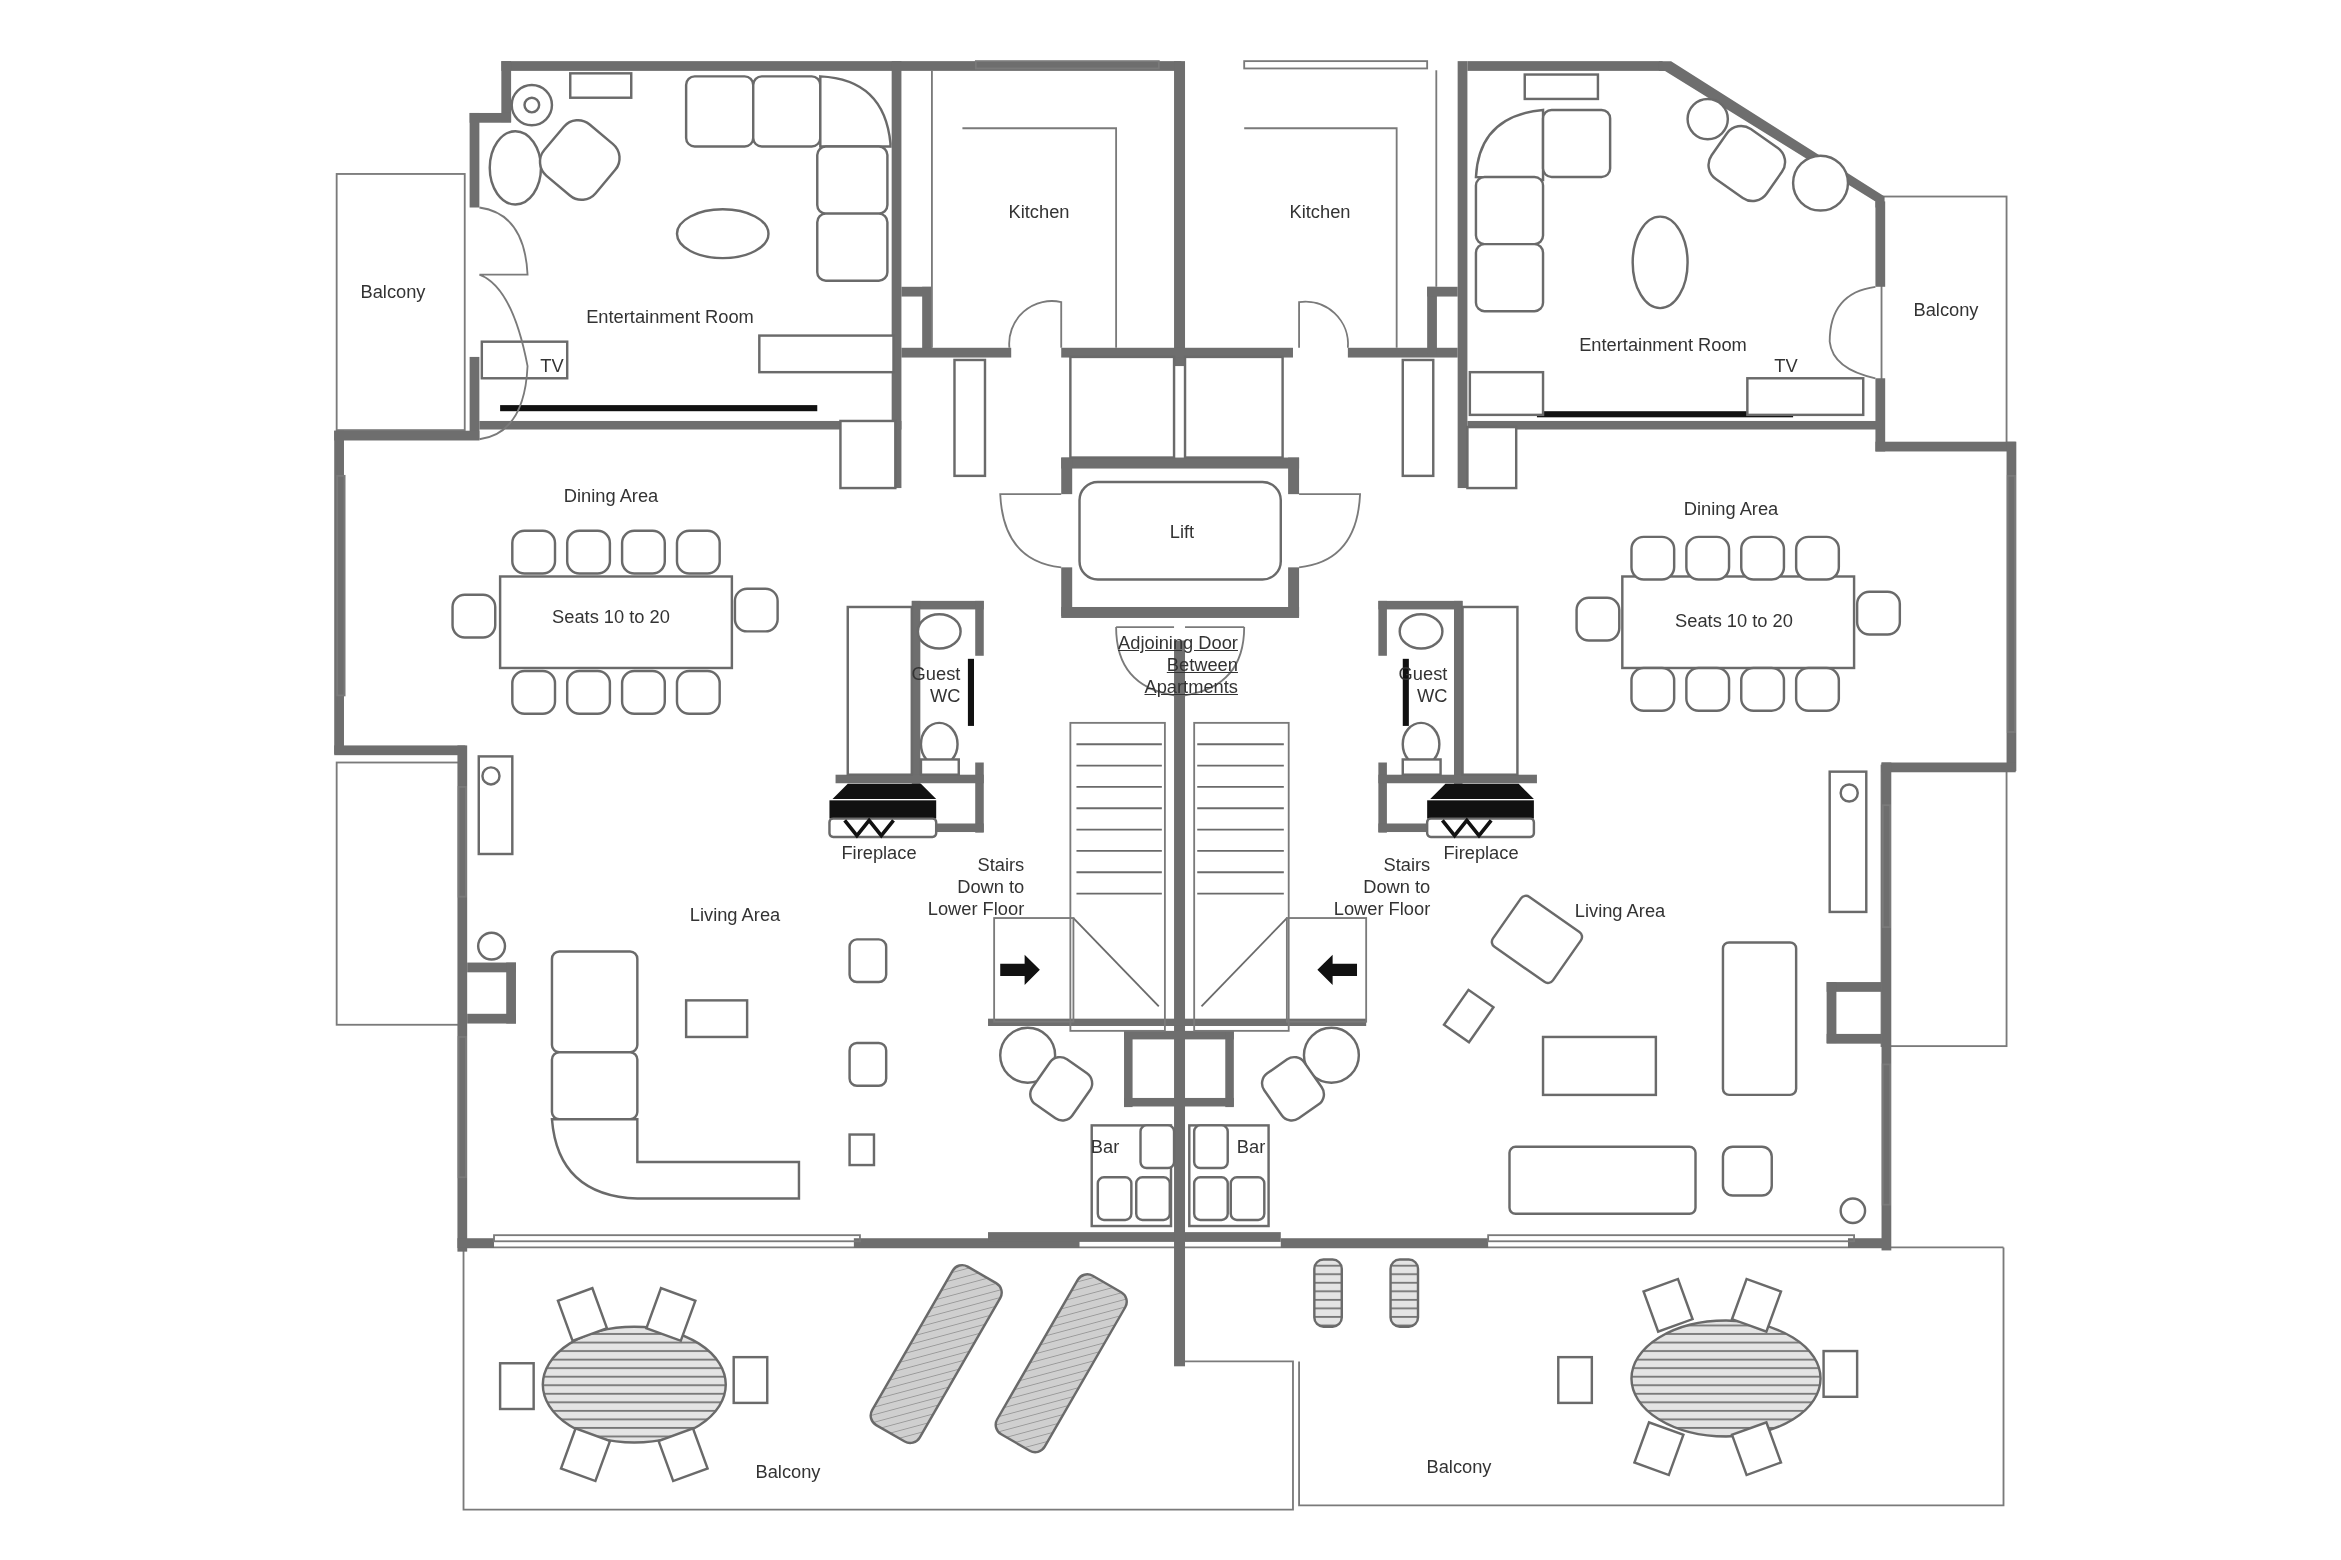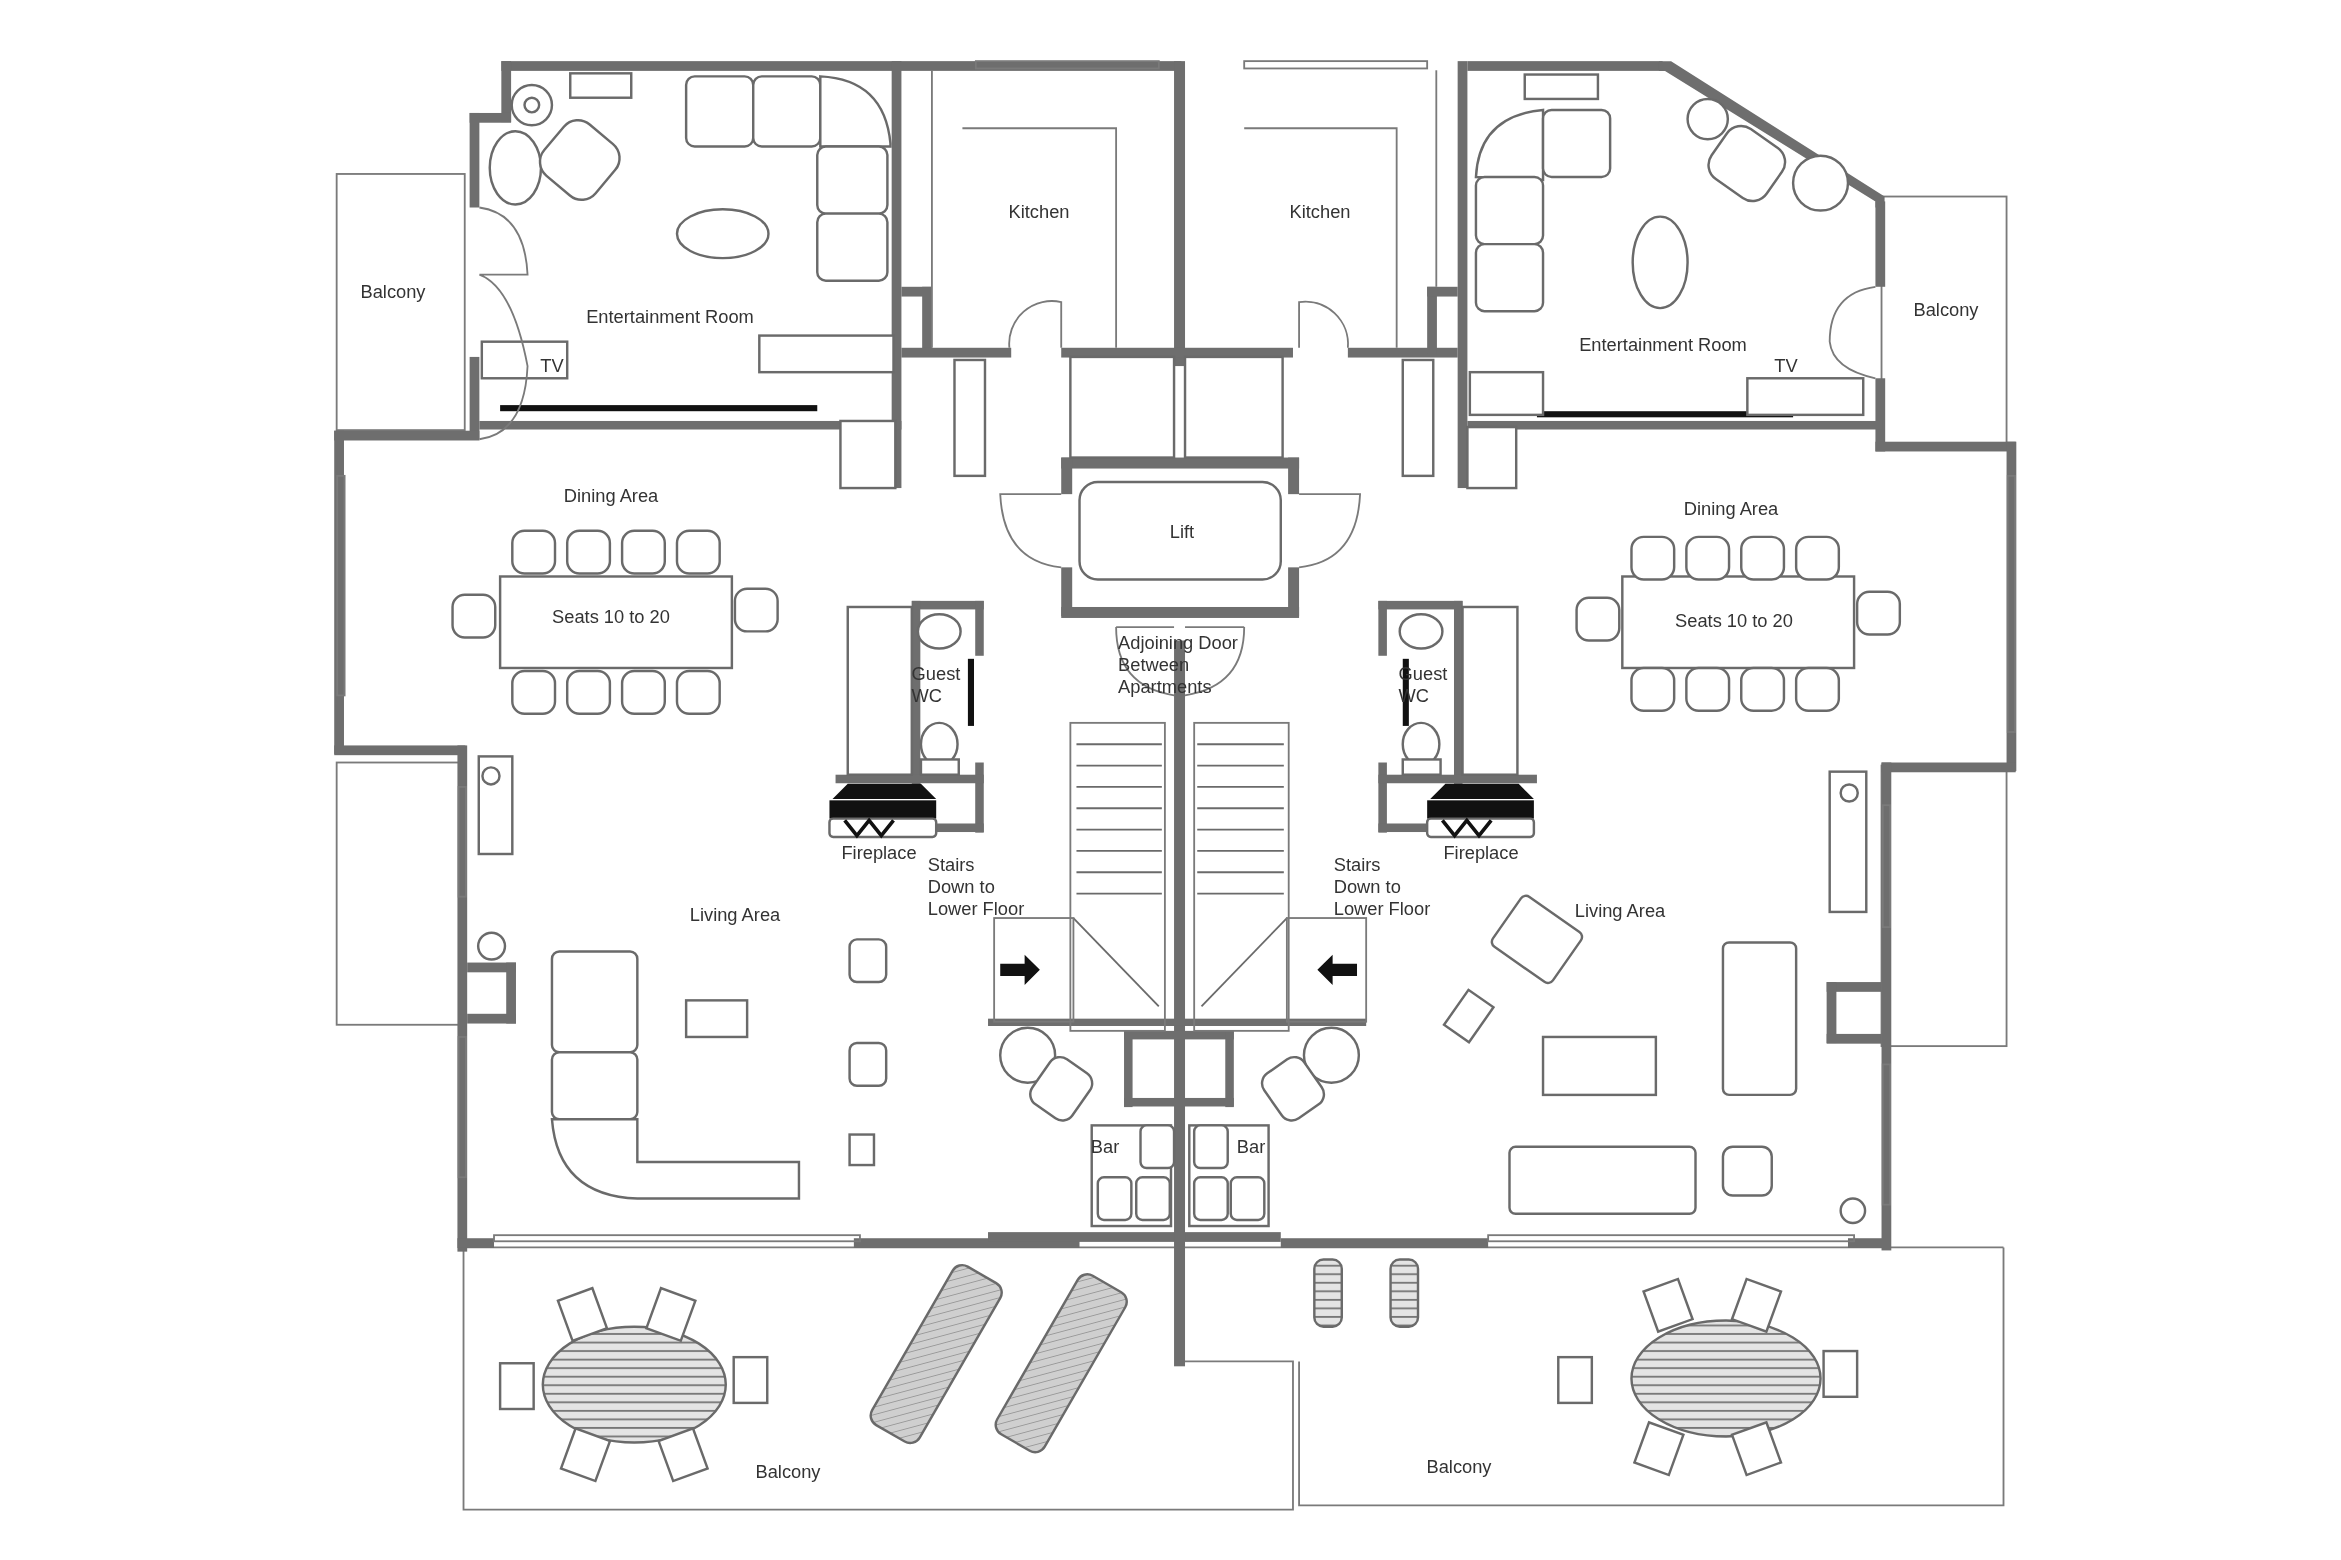--- a/index.html
+++ b/index.html
@@ -4,21 +4,21 @@
 <style>
   html, body { margin:0; padding:0; background:#ffffff; }
   body { width:2342px; height:1561px; overflow:hidden; position:relative; font-family:"Liberation Sans", sans-serif; }
   #plan { position:absolute; left:0; top:0; width:2342px; height:1561px; }
   .wall { fill:#6e6e6e; }
   .thin { fill:none; stroke:#7a7a7a; stroke-width:3; }
   .furn { fill:#ffffff; stroke:#6a6a6a; stroke-width:4; }
   .black { fill:#111111; }
   .hatch { fill:url(#hatchH); stroke:#6a6a6a; stroke-width:4; }
   .hatchD { fill:url(#hatchD); stroke:#6a6a6a; stroke-width:4; }
-  .lbl { position:absolute; color:#333; font-family:"Liberation Sans", sans-serif; font-size:18.3px; text-align:left; line-height:22px; white-space:pre-line; transform:translate(-50%,-50%); }
+  .lbl { position:absolute; color:#333; font-family:"Liberation Sans", sans-serif; font-size:18.3px; text-align:right; line-height:22px; white-space:pre-line; transform:translate(-50%,-50%); }
 </style>
 </head>
 <body>
 
 <svg id="plan" viewBox="0 0 3840 2559" xmlns="http://www.w3.org/2000/svg">
   <defs>
     <pattern id="hatchH" width="20" height="14" patternUnits="userSpaceOnUse">
       <rect width="20" height="14" fill="#e4e4e4"></rect>
       <line x1="0" y1="3" x2="20" y2="3" stroke="#777" stroke-width="3"></line>
     </pattern>
@@ -386,21 +386,21 @@
 <div class="lbl" style="left:1039px;top:212px;">Kitchen</div>
 <div class="lbl" style="left:1320px;top:212px;">Kitchen</div>
 <div class="lbl" style="left:1663px;top:345px;">Entertainment Room</div>
 <div class="lbl" style="left:1786px;top:366px;">TV</div>
 <div class="lbl" style="left:1946px;top:310px;">Balcony</div>
 <div class="lbl" style="left:1182px;top:532px;">Lift</div>
 <div class="lbl" style="left:611px;top:496px;">Dining Area</div>
 <div class="lbl" style="left:611px;top:617px;">Seats 10 to 20</div>
 <div class="lbl" style="left:1731px;top:509px;">Dining Area</div>
 <div class="lbl" style="left:1734px;top:621px;">Seats 10 to 20</div>
-<div class="lbl" style="left:1178px;top:665px;">Adjoining Door
+<div class="lbl" style="left:1178px;top:665px;text-decoration:underline;">Adjoining Door
 Between
 Apartments</div>
 <div class="lbl" style="left:936px;top:685px;">Guest
 WC</div>
 <div class="lbl" style="left:1423px;top:685px;">Guest
 WC</div>
 <div class="lbl" style="left:879px;top:853px;">Fireplace</div>
 <div class="lbl" style="left:1481px;top:853px;">Fireplace</div>
 <div class="lbl" style="left:976px;top:887px;">Stairs
 Down to

